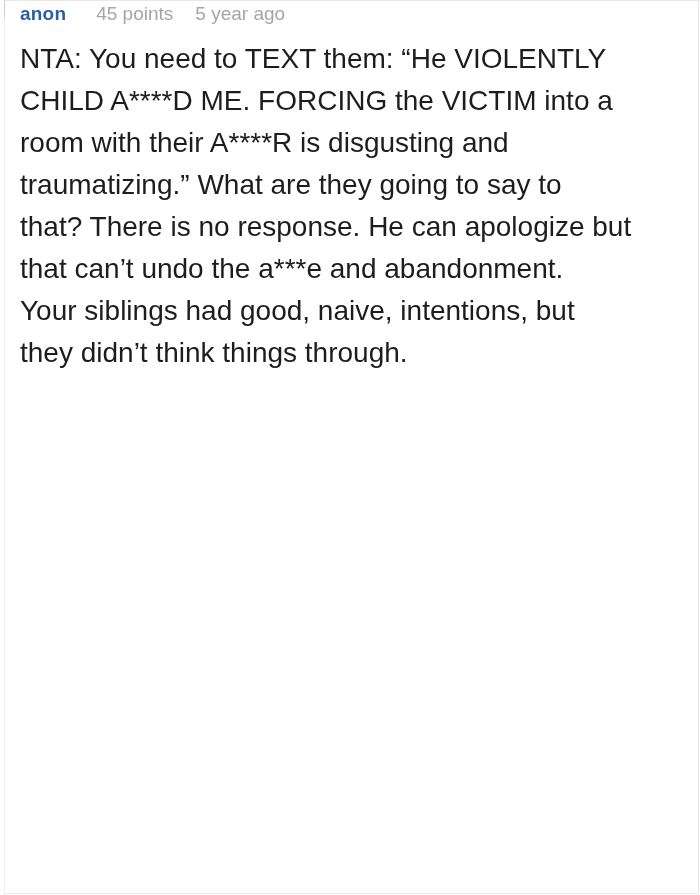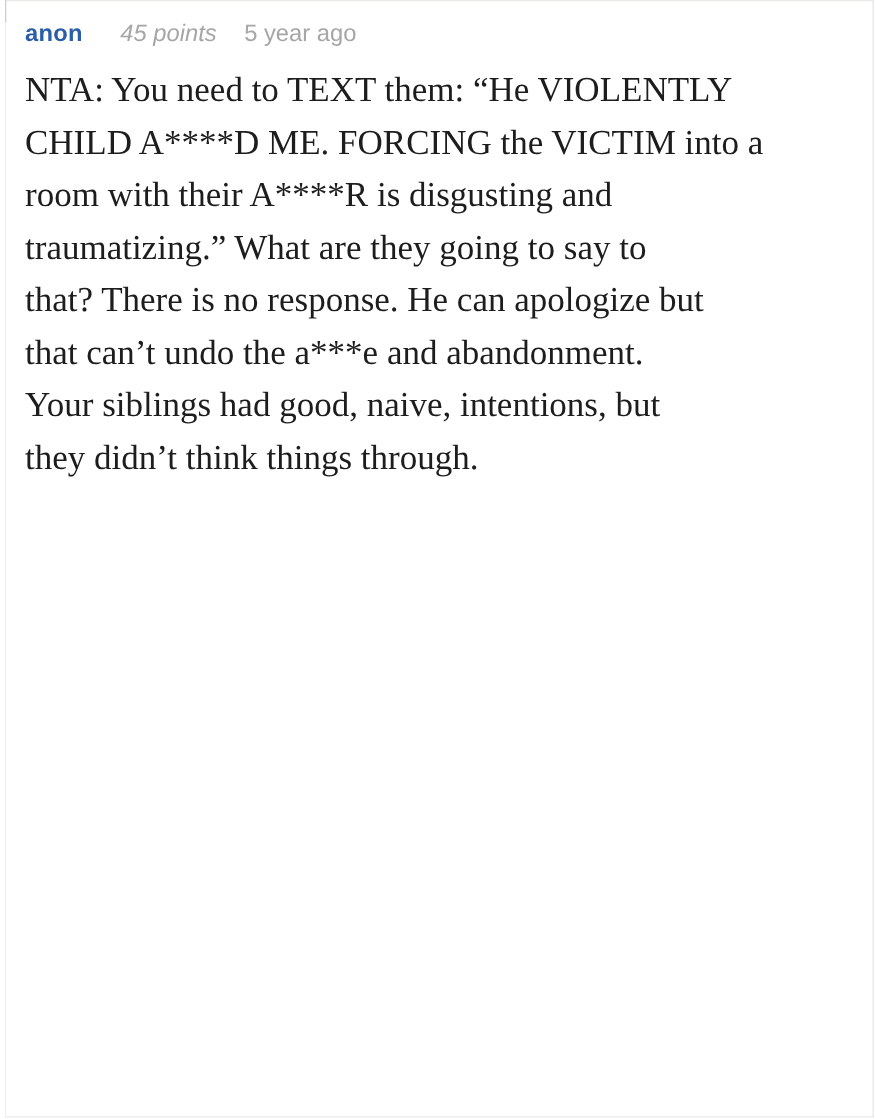--- a/index.html
+++ b/index.html
@@ -29,53 +29,51 @@
     pointer-events: none;
   }
   .border-stub {
     position: absolute;
     left: 4px; top: 0;
     width: 1px; height: 18px;
     background: #cfcfcf;
   }
   .comment {
     position: relative;
-    padding: 16px 20px 0 20px;
+    padding: 2px 20px 0 20px;
   }
   .comment-header {
     display: flex;
     align-items: baseline;
     font-size: 19px;
     line-height: 24px;
   }
   .author {
     color: var(--author-blue);
     font-weight: 700;
     cursor: pointer;
     letter-spacing: 0.2px;
   }
   .points {
     color: var(--meta-gray);
     margin-left: 30px;
-    font-style: italic;
   }
   .age {
     color: var(--meta-gray);
     margin-left: 22px;
   }
   .comment-body {
     margin-top: 12px;
     font-size: 28px;
     line-height: 42px;
     color: var(--body-text);
   }
   .comment-body p {
     margin: 0 0 42px 0;
     white-space: pre-line;
-    font-family: Liberation Serif, serif;
   }
   .comment-body p:last-child { margin-bottom: 0; }
 </style>
 </head>
 <body>
 
 <div class="card-border"></div>
 <div class="border-stub"></div>
 
 <div class="comment">

